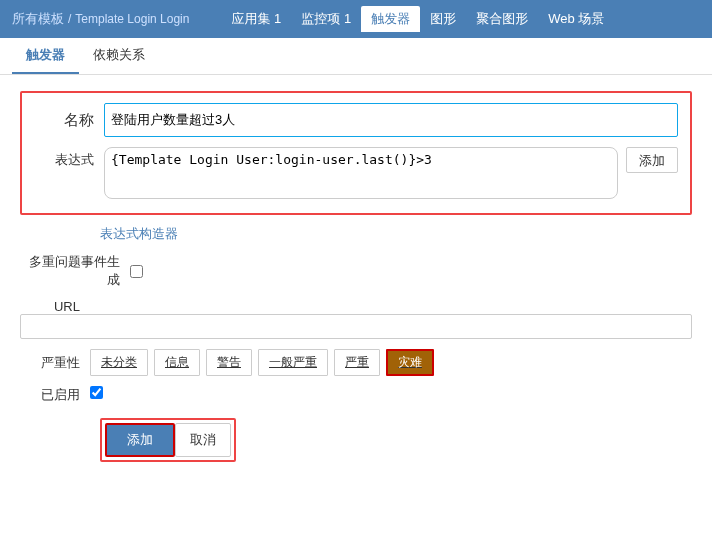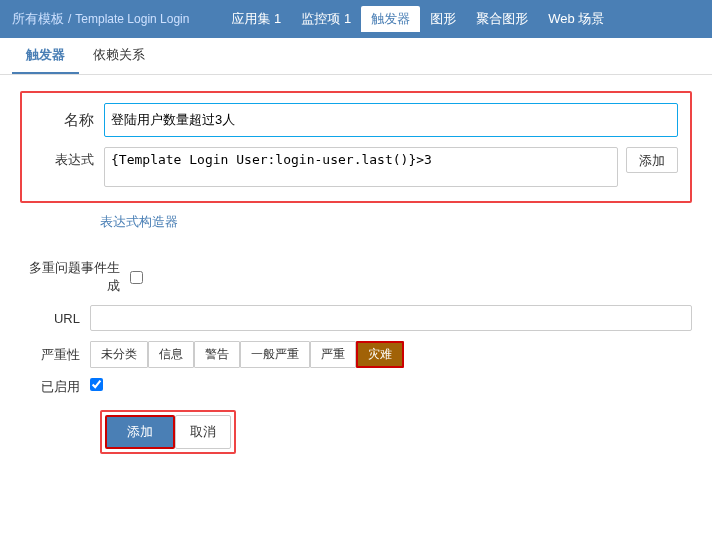--- a/index.html
+++ b/index.html
@@ -111,42 +111,42 @@
       text-align: right;
       padding-right: 10px;
       font-size: 13px;
       color: #333;
       padding-top: 4px;
     }
     .expression-input {
       flex: 1;
       padding: 4px 6px;
       border: 1px solid #ccc;
-      border-radius: 2px;
-      font-size: 13px;
-      height: 40px;
+      border-radius: 8px;
+      font-size: 13px;
+      height: 52px;
       resize: none;
       outline: none;
     }
     .add-btn-inline {
       margin-left: 8px;
       padding: 4px 12px;
       background: white;
       border: 1px solid #ccc;
       border-radius: 2px;
       cursor: pointer;
       font-size: 13px;
       color: #333;
       white-space: nowrap;
       height: 26px;
     }
 
     .expression-builder-link {
       margin-left: 80px;
-      margin-bottom: 28px;
+      margin-bottom: 10px;
     }
     .expression-builder-link a {
       color: #4a7fb5;
       text-decoration: none;
       font-size: 13px;
     }
 
     .multi-event-row {
       display: flex;
       align-items: center;
@@ -179,22 +179,22 @@
       border: 1px solid #ccc;
       border-radius: 2px;
       font-size: 13px;
       height: 70px;
       resize: none;
       outline: none;
     }
 
     .url-row {
       display: flex;
-      align-items: center;
-      margin-bottom: 10px;
+      margin-bottom: 10px;
+      flex-direction: column;
     }
     .url-label {
       width: 70px;
       text-align: right;
       padding-right: 10px;
       font-size: 13px;
       color: #333;
     }
     .url-input {
       flex: 1;
@@ -213,21 +213,22 @@
     }
     .severity-label {
       width: 70px;
       text-align: right;
       padding-right: 10px;
       font-size: 13px;
       color: #333;
     }
     .severity-buttons {
       display: flex;
-      gap: 0;
+      gap: 6px;
+      text-decoration: underline;
     }
     .sev-btn {
       padding: 3px 10px;
       border: 1px solid #ccc;
       background: white;
       cursor: pointer;
       font-size: 12px;
       color: #333;
       border-radius: 1px;
     }

